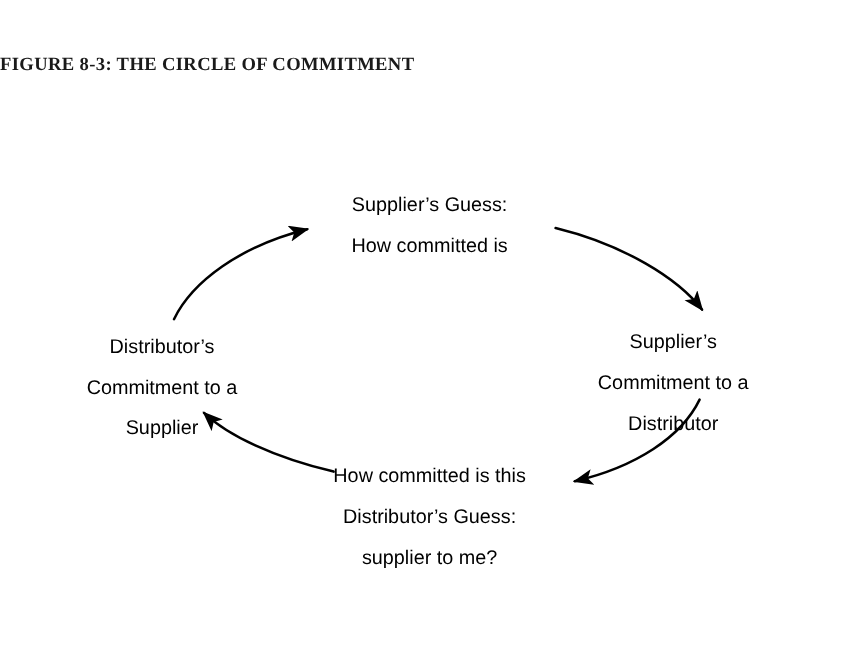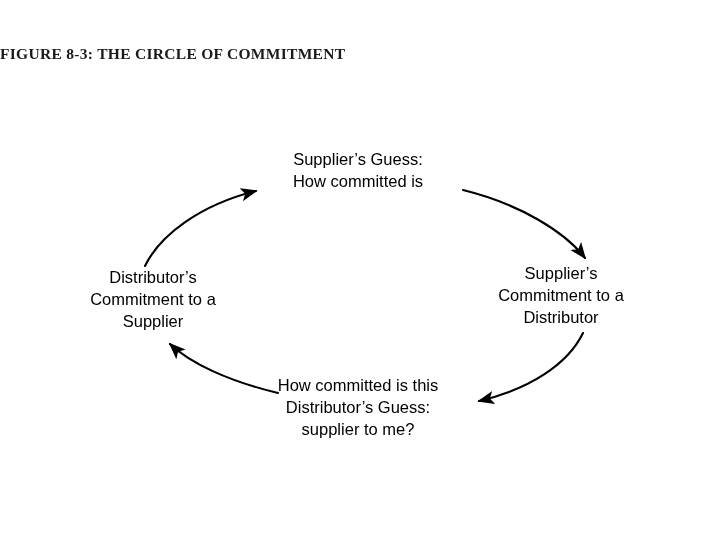--- a/index.html
+++ b/index.html
@@ -32,38 +32,39 @@
     text-align: center;
     color: #000000;
     font-family: "Liberation Sans", sans-serif;
     font-size: 16.5px;
     line-height: 22px;
     font-weight: 400;
     white-space: nowrap;
   }
   .cycle-label span {
     display: block;
+    margin-top: 12px;
   }
   #label-top {
     left: 258px;
     top: 148px;
     width: 200px;
   }
   #label-right {
     left: 478px;
     top: 262px;
     width: 166px;
   }
   #label-bottom {
     left: 258px;
     top: 374px;
     width: 200px;
   }
   #label-left {
-    left: 80px;
+    left: 62px;
     top: 266px;
     width: 146px;
   }
   #arrows-layer {
     position: absolute;
     left: 0;
     top: 0;
   }
 </style>
 </head>

